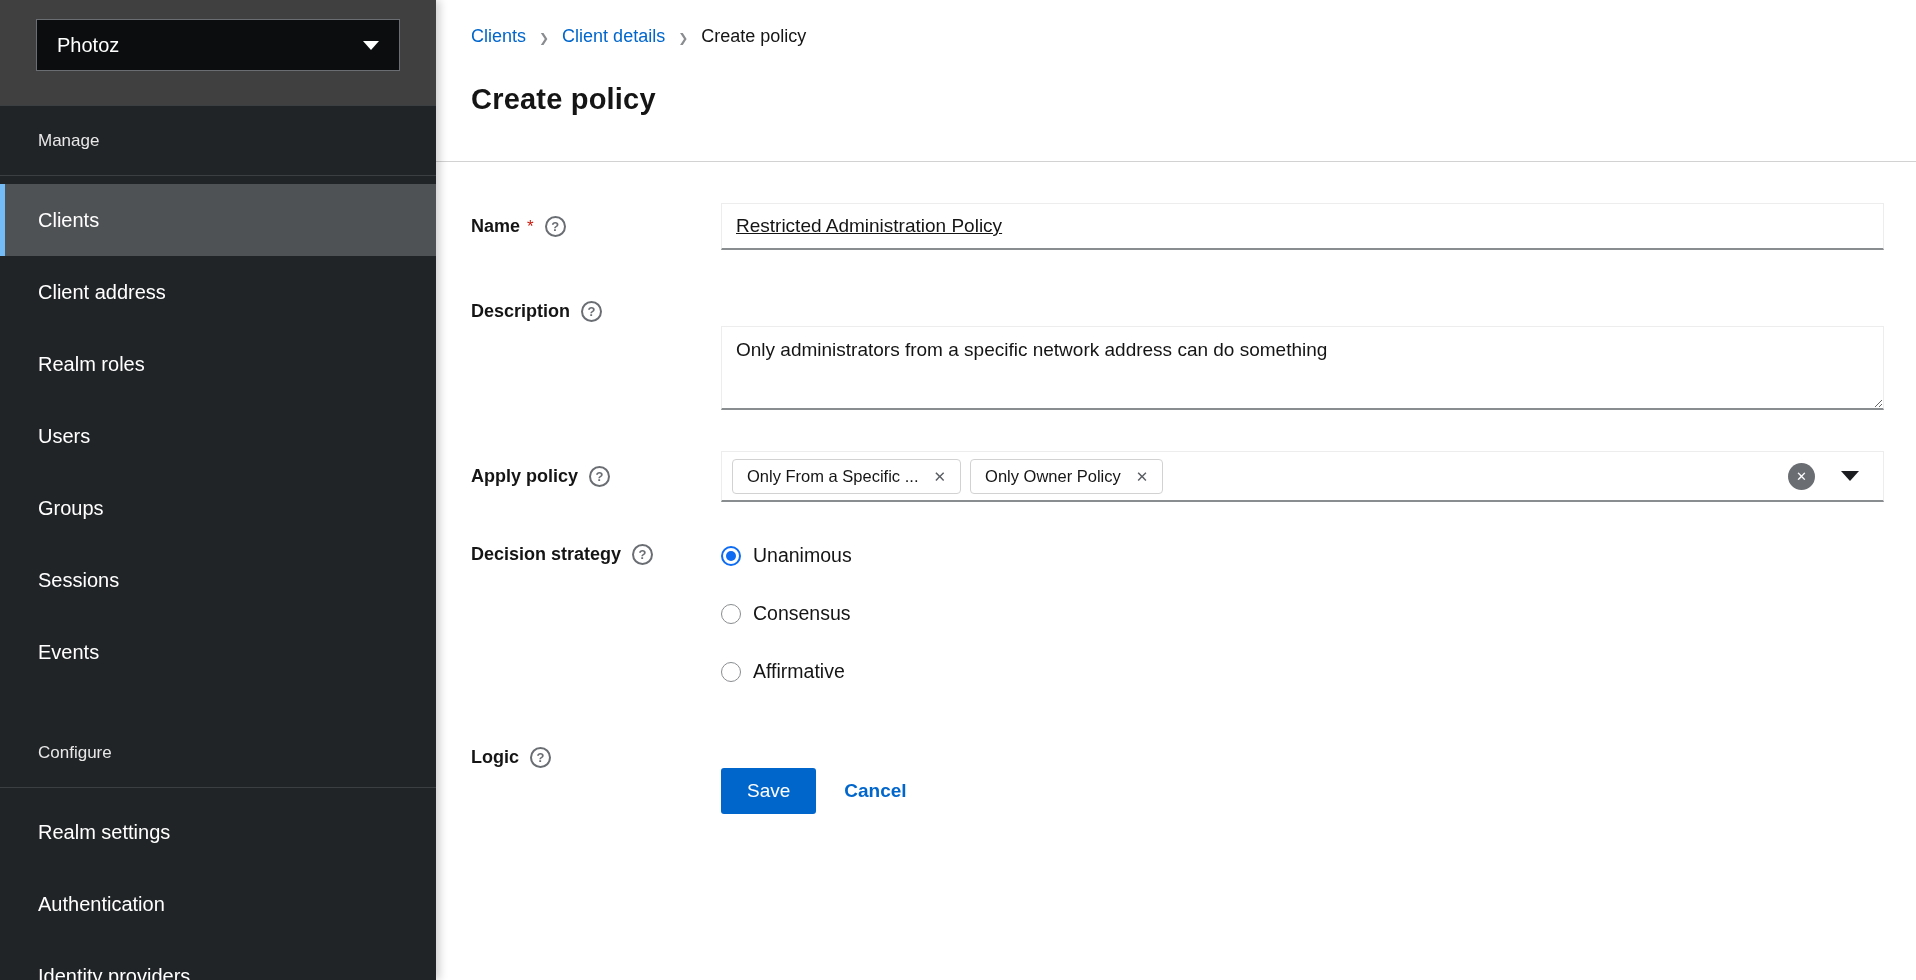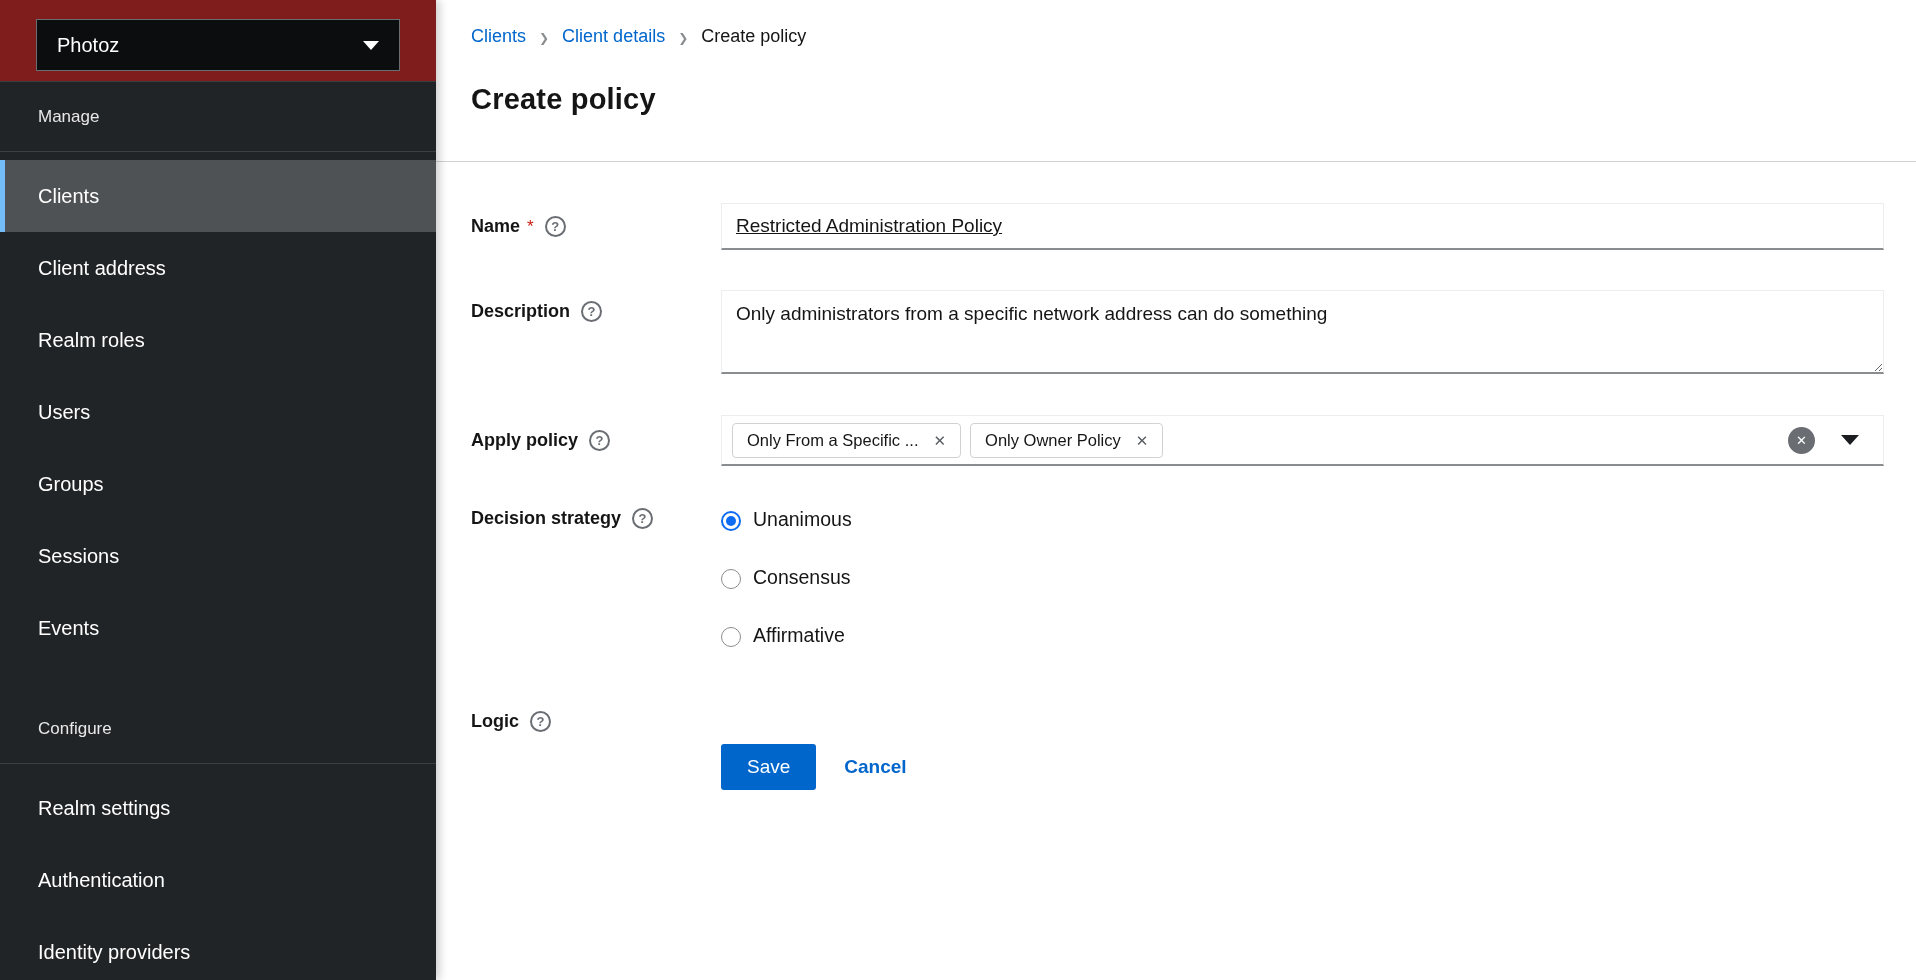--- a/index.html
+++ b/index.html
@@ -12,21 +12,21 @@
   }
 
   
   .sidebar {
     width: 436px; height: 980px; flex: 0 0 436px;
     background: #212427;
     box-shadow: 4px 0 8px rgba(0,0,0,.18);
     position: relative; z-index: 2;
   }
   .masthead {
-    height: 82px; background: #7f1d1d;
+    height: 106px; background: #404040;
     border-bottom: 1px solid #3c3f42;
     padding: 19px 15px 0 36px;
   }
   .realm-selector {
     width: 364px; height: 52px;
     background: #0b0d0e;
     border: 1px solid #6a6e73;
     display: flex; align-items: center;
     padding: 0 20px;
     cursor: pointer;
@@ -113,21 +113,21 @@
   }
   .row-description { margin-bottom: 41px; }
   .row-description .form-label-col { padding-top: 11px; }
   .textarea-input {
     width: 100%; height: 84px;
     border: 1px solid #ededed;
     border-bottom: 2px solid #8a8d90;
     font-family: "Liberation Sans", sans-serif;
     font-size: 19px; color: #151515;
     padding: 10px 14px; line-height: 1.35;
-    resize: both; outline: none; display: block;
+    resize: both; outline: none; display: block; margin-top: 36px;
   }
   .row-apply { margin-bottom: 42px; }
   .multiselect {
     width: 100%; height: 51px;
     border: 1px solid #ededed;
     border-bottom: 2px solid #8a8d90;
     display: flex; align-items: center;
     padding: 0 16px 0 10px;
     background: #fff;
   }
@@ -153,24 +153,24 @@
   .caret-down-dark {
     margin-left: 26px; margin-right: 8px;
     width: 0; height: 0;
     border-left: 9px solid transparent;
     border-right: 9px solid transparent;
     border-top: 10px solid #1b1d21;
     cursor: pointer;
   }
   .row-radios { margin-bottom: 64px; }
   .row-radios .form-label-col { padding-top: 0; }
-  .row-logic { margin-bottom: 12px; }
+  .row-logic { margin-bottom: 0; }
   .radio-group { padding-top: 0; }
   .radio-item {
-    display: flex; align-items: flex-end;
+    display: flex; align-items: center;
     margin-bottom: 35px; cursor: pointer;
   }
   .radio-item:last-child { margin-bottom: 0; }
   .radio-circle {
     width: 20px; height: 20px; border-radius: 50%;
     border: 1.5px solid #8a8d90; background: #fff;
     display: inline-flex; align-items: center; justify-content: center;
     flex: 0 0 20px;
   }
   .radio-item.checked .radio-circle { border: 2.5px solid #0d6cf2; }

